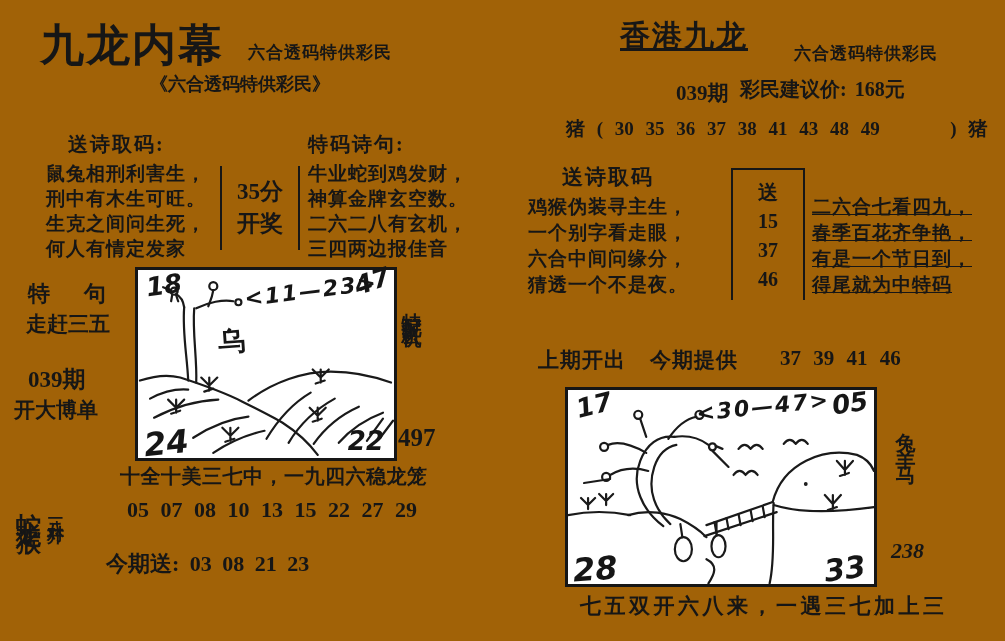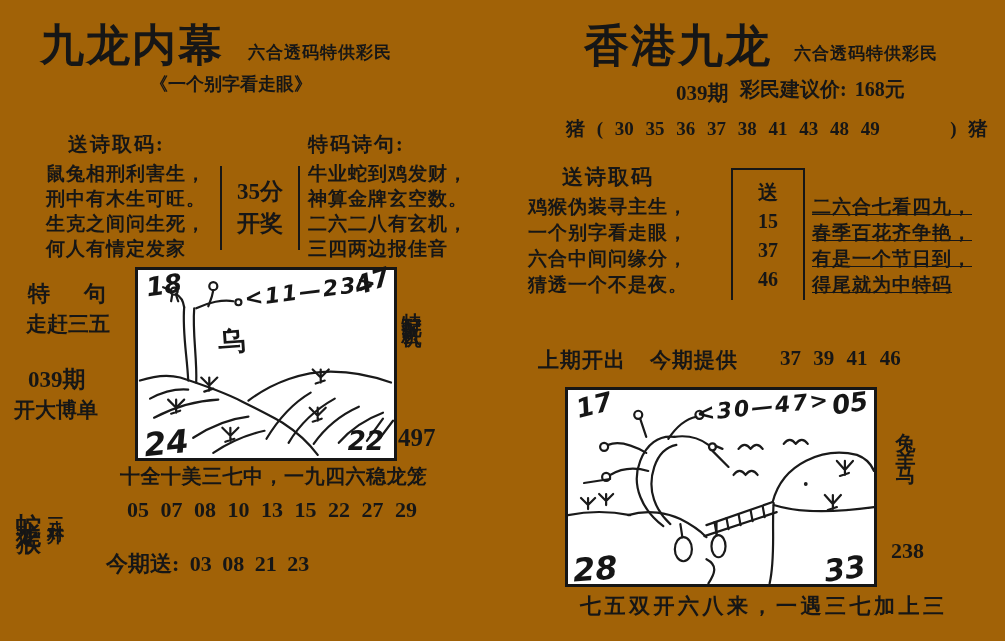--- a/index.html
+++ b/index.html
@@ -30,21 +30,21 @@
     white-space:pre-line;font-weight:bold;font-size:20px;line-height:29px;padding-top:8px;
   }
 </style>
 </head>
 <body>
 
 <div class="page">
 
   <div class="abs b" style="left:40px;top:16px;font-size:44px;letter-spacing:2px;">九龙内幕</div>
   <div class="abs b" style="left:248px;top:41px;font-size:17px;letter-spacing:1px;">六合透码特供彩民</div>
-  <div class="abs b" style="left:150px;top:72px;font-size:18px;">《一个别字看走眼》</div>
+  <div class="abs b" style="left:150px;top:72px;font-size:18px;">《六合透码特供彩民》</div>
 
   <div class="abs b" style="left:68px;top:131px;font-size:20px;letter-spacing:2px;">送诗取码:</div>
   <div class="abs b" style="left:308px;top:131px;font-size:20px;letter-spacing:2px;">特码诗句:</div>
 
   <div class="abs poem" style="left:46px;top:161px;">鼠兔相刑利害生，
 刑中有木生可旺。
 生克之间问生死，
 何人有情定发家</div>
   <div class="abs badge" style="left:220px;top:166px;width:76px;height:84px;">35分
 开奖</div>
@@ -118,21 +118,21 @@
 
   <div class="abs vert" style="left:399px;top:297px;font-size:20px;letter-spacing:5px;">特配玄机</div>
   <div class="abs b" style="left:398px;top:424px;font-size:25px;">497</div>
 
   <div class="abs b" style="left:120px;top:463px;font-size:20px;letter-spacing:0.5px;">十全十美三七中，一九四六稳龙笼</div>
   <div class="abs b pre" style="left:127px;top:497px;font-size:22px;word-spacing:6px;">05 07 08 10 13 15 22 27 29</div>
   <div class="abs b pre" style="left:106px;top:549px;font-size:22px;word-spacing:5px;">今期送: 03 08 21 23</div>
   <div class="abs vert" style="left:12px;top:492px;font-size:25px;letter-spacing:9px;">蛇龙猴</div>
   <div class="abs vert" style="left:44px;top:503px;font-size:17px;letter-spacing:4px;">三八对开</div>
 
-  <div class="abs b" style="left:584px;top:16px;font-size:45px;letter-spacing:2px;">香港九龙</div>
+  <div class="abs b" style="left:620px;top:16px;font-size:30px;letter-spacing:2px;text-decoration:underline;">香港九龙</div>
   <div class="abs b" style="left:794px;top:42px;font-size:17px;letter-spacing:1px;">六合透码特供彩民</div>
   <div class="abs b" style="left:676px;top:79px;font-size:21px;">039期</div>
   <div class="abs b" style="left:740px;top:76px;font-size:20px;word-spacing:3px;">彩民建议价: 168元</div>
   <div class="abs b pre" style="left:566px;top:116px;font-size:19px;word-spacing:7px;">猪 ( 30 35 36 37 38 41 43 48 49      ) 猪</div>
 
   <div class="abs b" style="left:562px;top:163px;font-size:21px;letter-spacing:2px;">送诗取码</div>
   <div class="abs poem2" style="left:528px;top:194px;">鸡猴伪装寻主生，
 一个别字看走眼，
 六合中间问缘分，
 猜透一个不是夜。</div>
@@ -213,17 +213,17 @@
       </g>
     </svg>
     <div class="abs hand" style="left:8px;top:0px;font-size:26px;transform:rotate(-14deg);">17</div>
     <div class="abs hand" style="right:6px;top:-2px;font-size:26px;transform:rotate(-8deg);">05</div>
     <div class="abs hand" style="left:5px;bottom:-4px;font-size:32px;transform:rotate(-4deg);">28</div>
     <div class="abs hand" style="right:8px;bottom:-2px;font-size:30px;transform:rotate(-8deg);">33</div>
     <div class="abs hand" style="left:128px;top:4px;font-size:22px;transform:rotate(-6deg);letter-spacing:2px;">&lt;30—47&gt;</div>
   </div>
 
   <div class="abs vert" style="left:893px;top:417px;font-size:20px;letter-spacing:17px;">兔羊马</div>
-  <div class="abs b" style="left:891px;top:538px;font-size:22px;">238</div>
+  <div class="abs b" style="left:891px;top:538px;font-size:22px;font-style:italic;">238</div>
 
   <div class="abs b" style="left:564px;top:592px;font-size:21px;letter-spacing:3.5px;margin-left:16px;">七五双开六八来，一遇三七加上三</div>
 
 </div>
 
 </body></html>

